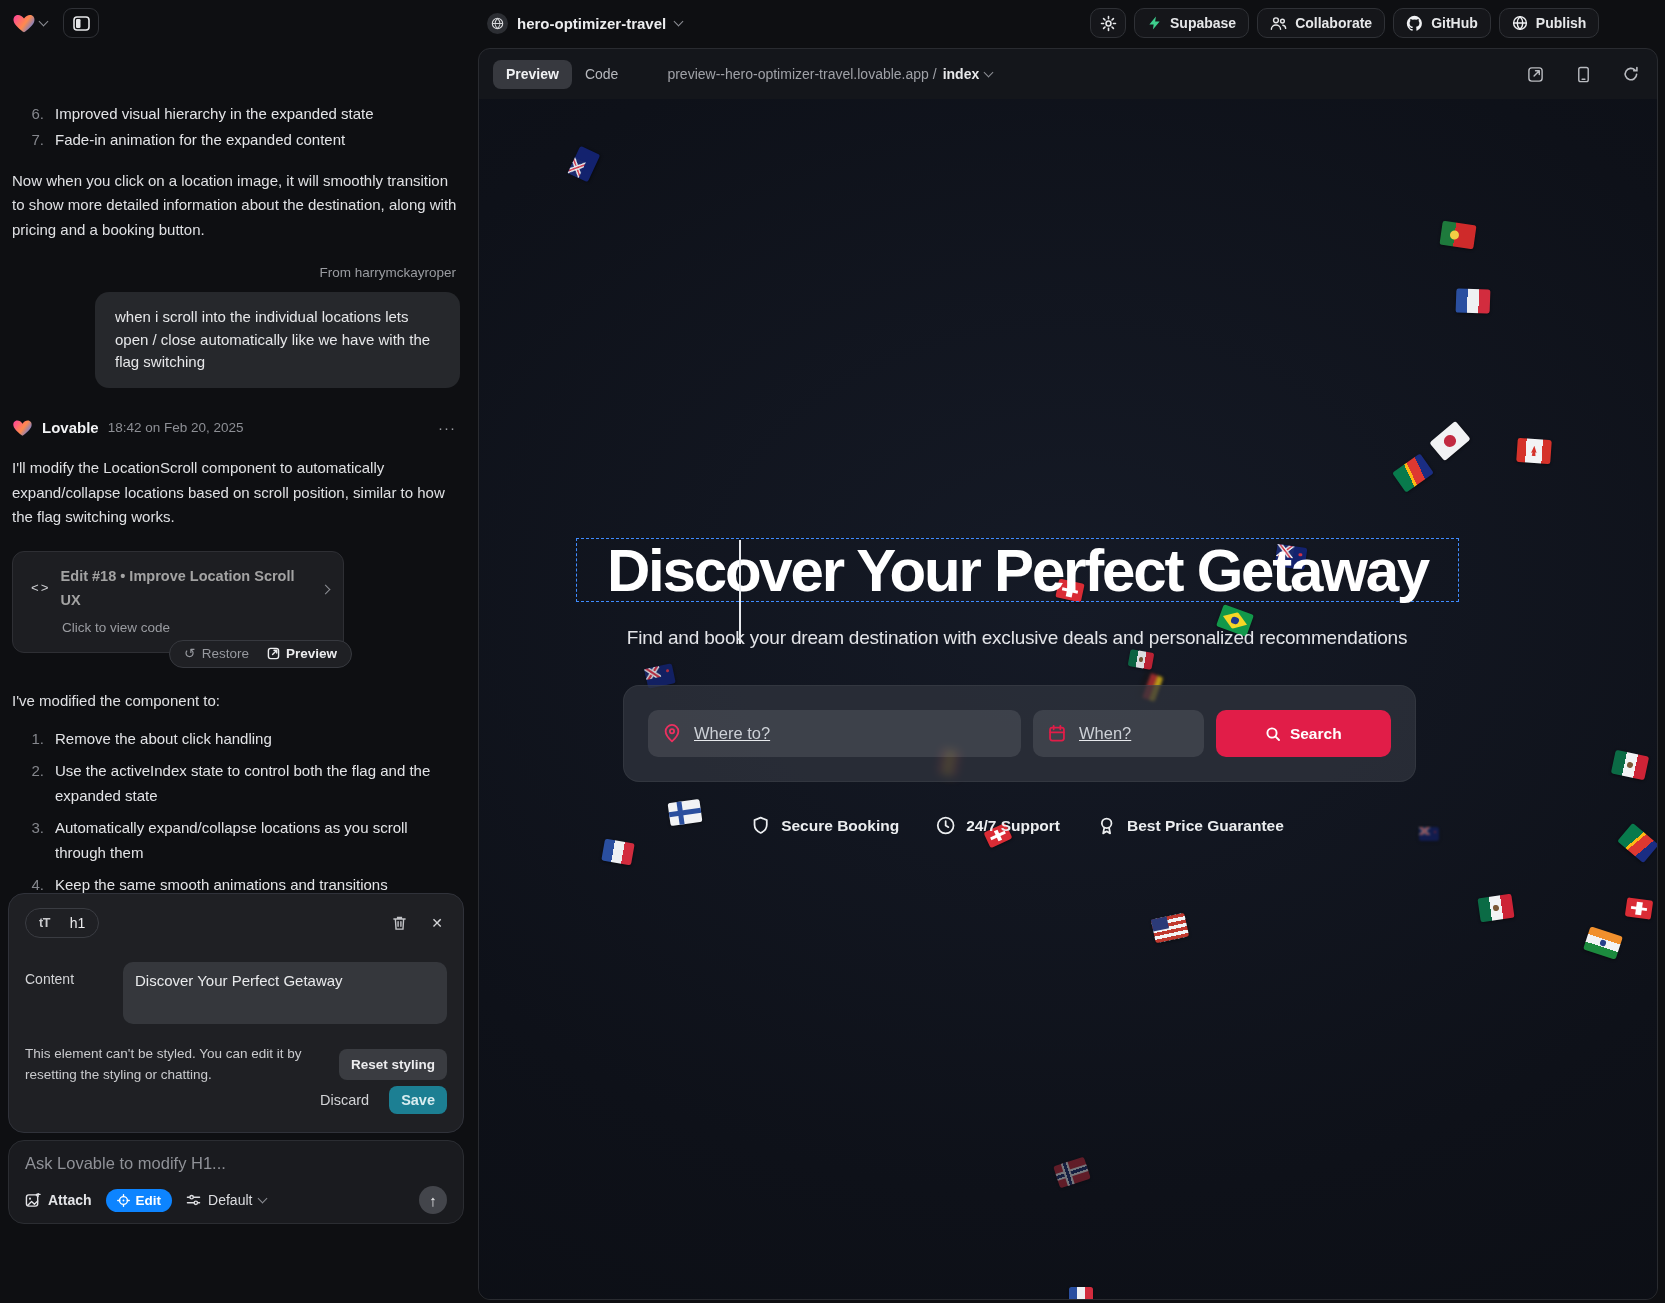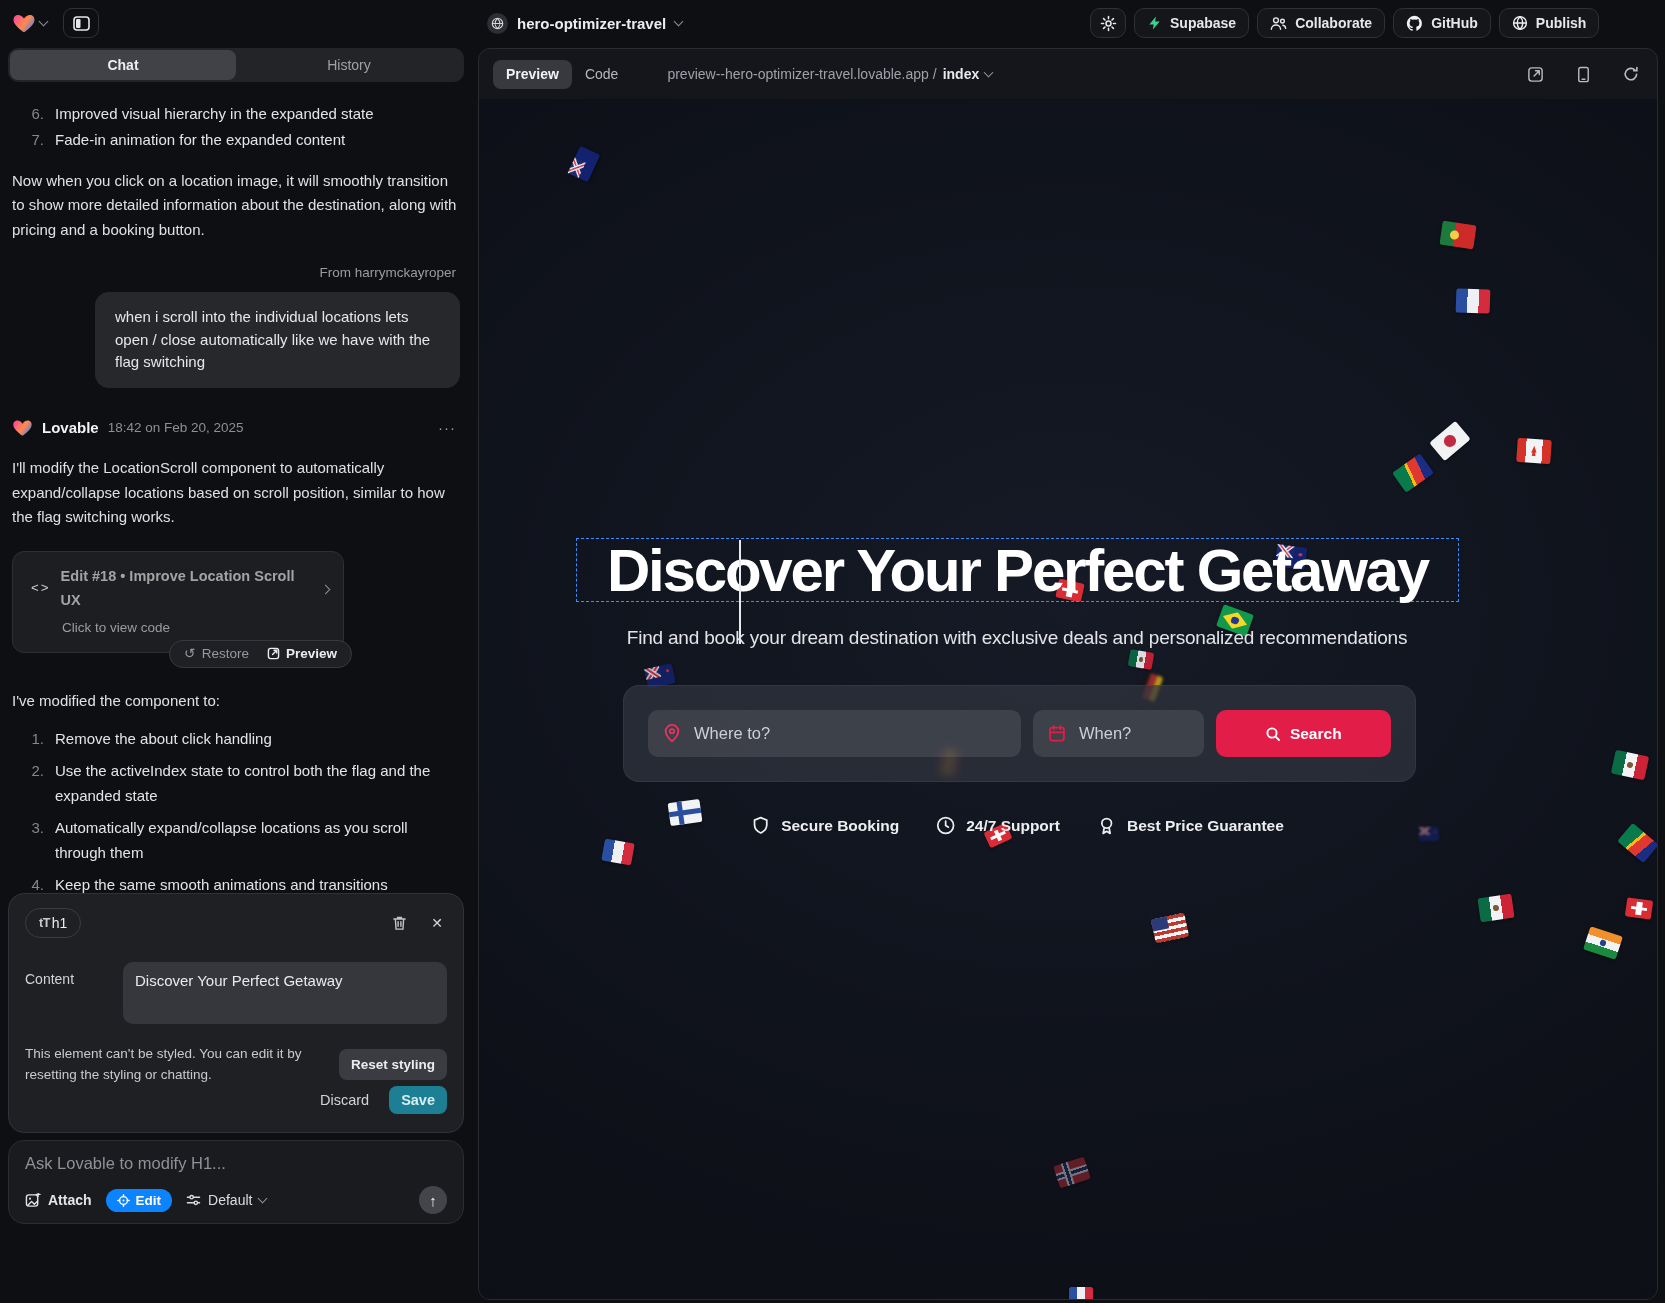--- a/index.html
+++ b/index.html
@@ -45,21 +45,21 @@
   .pg-item{display:flex;align-items:center;gap:6px;font-size:13.5px;cursor:pointer;}
   .pg-item.restore{color:#97999f;}
   .pg-item.preview{color:#ececee;font-weight:600;}
   .modified-intro{margin-top:36px;}
   #list-modified{margin-top:14px;}
   #list-modified .oli{margin-bottom:8px;}
 
   
   .editor-panel{position:absolute;left:8px;right:8px;top:847px;height:240px;background:#1f2024;border:1px solid #30323a;border-radius:16px;padding:14px 16px;}
   .ep-head{display:flex;align-items:center;}
-  .tag-pill{height:30px;border:1px solid #3a3c42;border-radius:999px;display:flex;align-items:center;gap:2px;padding:0 13px;font-size:14px;color:#ececee;}
+  .tag-pill{height:30px;border:1px solid #3a3c42;border-radius:999px;display:flex;align-items:center;gap:20px;padding:0 13px;font-size:14px;color:#ececee;}
   .tag-pill .ticon{font-size:12.5px;color:#c9cacd;font-weight:600;letter-spacing:-0.5px;}
   .ep-head .spacer{flex:1;}
   .icon-btn{background:none;border:none;color:#c3c4c8;cursor:pointer;padding:4px;display:flex;align-items:center;}
   .icon-btn.close{font-size:14px;margin-left:16px;color:#d4d5d8;}
   .ep-content{display:flex;margin-top:24px;}
   .ep-label{width:98px;padding-top:9px;font-size:14px;color:#d2d3d6;}
   .ep-textarea{flex:1;height:62px;background:#35373c;border:none;border-radius:10px;resize:none;color:#e9eaec;font-size:15px;padding:10px 12px;font-family:inherit;outline:none;}
   .ep-note-row{display:flex;align-items:center;margin-top:20px;}
   .ep-note{width:312px;font-size:13.5px;line-height:1.55;color:#c9cacd;}
   .reset-btn{margin-left:auto;background:#3a3c41;border:none;border-radius:8px;color:#ececee;font-size:13.5px;font-weight:600;padding:8px 12px;cursor:pointer;}
@@ -110,21 +110,21 @@
 
   
   .hero{position:absolute;left:0;top:0;width:1076px;height:100%;}
   .hero-badge{position:absolute;top:388px;left:50%;transform:translateX(-50%);background:#23252b;border-radius:999px;padding:9px 19px;font-size:14.5px;font-weight:700;color:#f2f3f5;white-space:nowrap;}
   .h1-wrap{position:absolute;top:439px;left:97px;width:883px;height:64px;border:1.5px dashed #3f8cff;display:flex;align-items:center;justify-content:center;}
   .h1-wrap h1{font-size:60px;font-weight:700;letter-spacing:-2.2px;color:#ffffff;white-space:nowrap;}
   .caret{position:absolute;left:260px;top:441px;width:1.5px;height:104px;background:#e8eaee;}
   .hero-sub{position:absolute;top:528px;left:50%;transform:translateX(-50%);font-size:19px;color:#e3e4e8;white-space:nowrap;letter-spacing:-0.2px;}
   .search-panel{position:absolute;top:586px;left:144px;width:793px;height:97px;background:rgba(48,53,62,0.72);border:1px solid rgba(255,255,255,0.05);border-radius:16px;padding:24px;display:flex;gap:12px;}
   .search-field{position:relative;height:47px;background:rgba(255,255,255,0.1);border-radius:10px;}
-  .search-field input{width:100%;height:100%;background:transparent;border:none;outline:none;padding:0 30px 0 46px;font-size:16.5px;color:#e8eaed;font-family:inherit;}
+  .search-field input{width:100%;height:100%;background:transparent;border:none;outline:none;padding:0 30px 0 46px;font-size:16.5px;color:#e8eaed;font-family:inherit;text-decoration:underline;}
   .search-field input::placeholder{color:#ccd0d6;}
   .search-field .fld-icon{position:absolute;left:15px;top:14px;}
   .sf-where{width:374px;}
   .sf-when{width:171px;}
   .search-btn{width:176px;height:47px;background:#e11d48;border:none;border-radius:10px;color:#fff;font-size:15.5px;font-weight:700;display:flex;align-items:center;justify-content:center;gap:9px;cursor:pointer;font-family:inherit;}
   .features{position:absolute;top:716px;left:50%;transform:translateX(-50%);display:flex;align-items:center;gap:36px;}
   .feature{display:flex;align-items:center;gap:10px;font-size:15.5px;font-weight:700;color:#eceef0;white-space:nowrap;}
 </style>
 </head>
 <body>
@@ -210,24 +210,20 @@
             <circle cx="8" cy="8" r="6.4"></circle>
             <path d="M1.6 8h12.8M8 1.6c-3.8 3.8-3.8 9 0 12.8M8 1.6c3.8 3.8 3.8 9 0 12.8"></path>
           </svg>
       </span>
       <span>Publish</span>
     </button>
   </div>
 </header>
 
 <aside class="chat-panel">
-  <nav class="tabs">
-    <div class="tab active">Chat</div>
-    <div class="tab">History</div>
-  </nav>
 
   <div class="messages">
     <div id="list-top">
         <div class="oli">
           <span class="num">6.</span>
           <span class="txt">Improved visual hierarchy in the expanded state</span>
         </div>
         <div class="oli">
           <span class="num">7.</span>
           <span class="txt">Fade-in animation for the expanded content</span>

